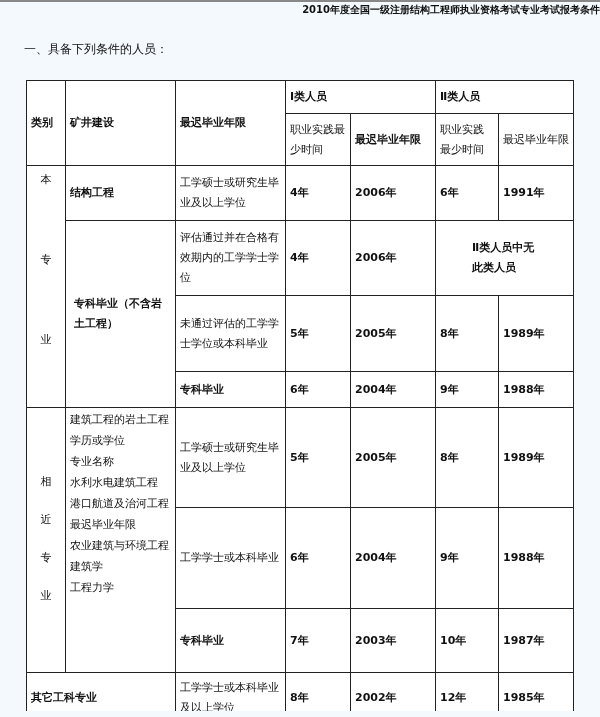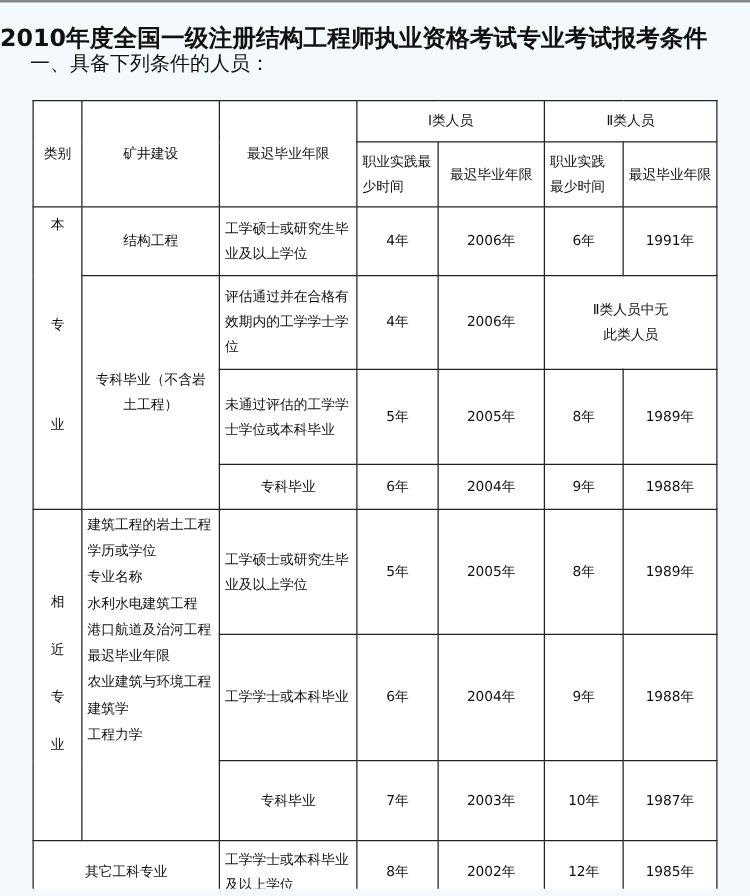--- a/index.html
+++ b/index.html
@@ -5,36 +5,36 @@
   html, body { margin:0; padding:0; }
   body {
     width:600px; height:717px; overflow:hidden;
     background:#f3f9fc;
     font-family:"DejaVu Sans", "Liberation Sans", sans-serif;
     color:#111;
     position:relative;
   }
   .topbar { position:absolute; left:0; top:0; width:600px; height:2px; background:#888; }
   .title {
-    position:absolute; top:18px; left:0; width:600px; text-align:left;
-    font-size:19px; font-weight:bold; letter-spacing:0px;
+    position:absolute; top:3px; left:0; width:600px; text-align:right;
+    font-size:10px; font-weight:bold; letter-spacing:0px;
   }
   .section {
-    position:absolute; top:41px; left:24px; font-size:16px;
+    position:absolute; top:41px; left:24px; font-size:12px;
   }
   table.req {
     position:absolute; left:26px; top:80px;
     border-collapse:collapse; background:#fff;
     font-size:11px; table-layout:fixed;
   }
   table.req td {
     border:1px solid #222; padding:2px 4px; vertical-align:middle;
     line-height:20px;
   }
-  .c { text-align:center; }
+  .c { text-align:left;font-weight:bold; }
   .l { text-align:left; }
   .vert { text-align:center; vertical-align:top !important; }
   .vert span { display:block; }
   .bottomfade { position:absolute; left:0; top:711px; width:600px; height:6px; background:#f3f9fc; }
 </style>
 </head>
 <body>
 
 <div class="topbar"></div>
 <div class="title">2010年度全国一级注册结构工程师执业资格考试专业考试报考条件</div>

